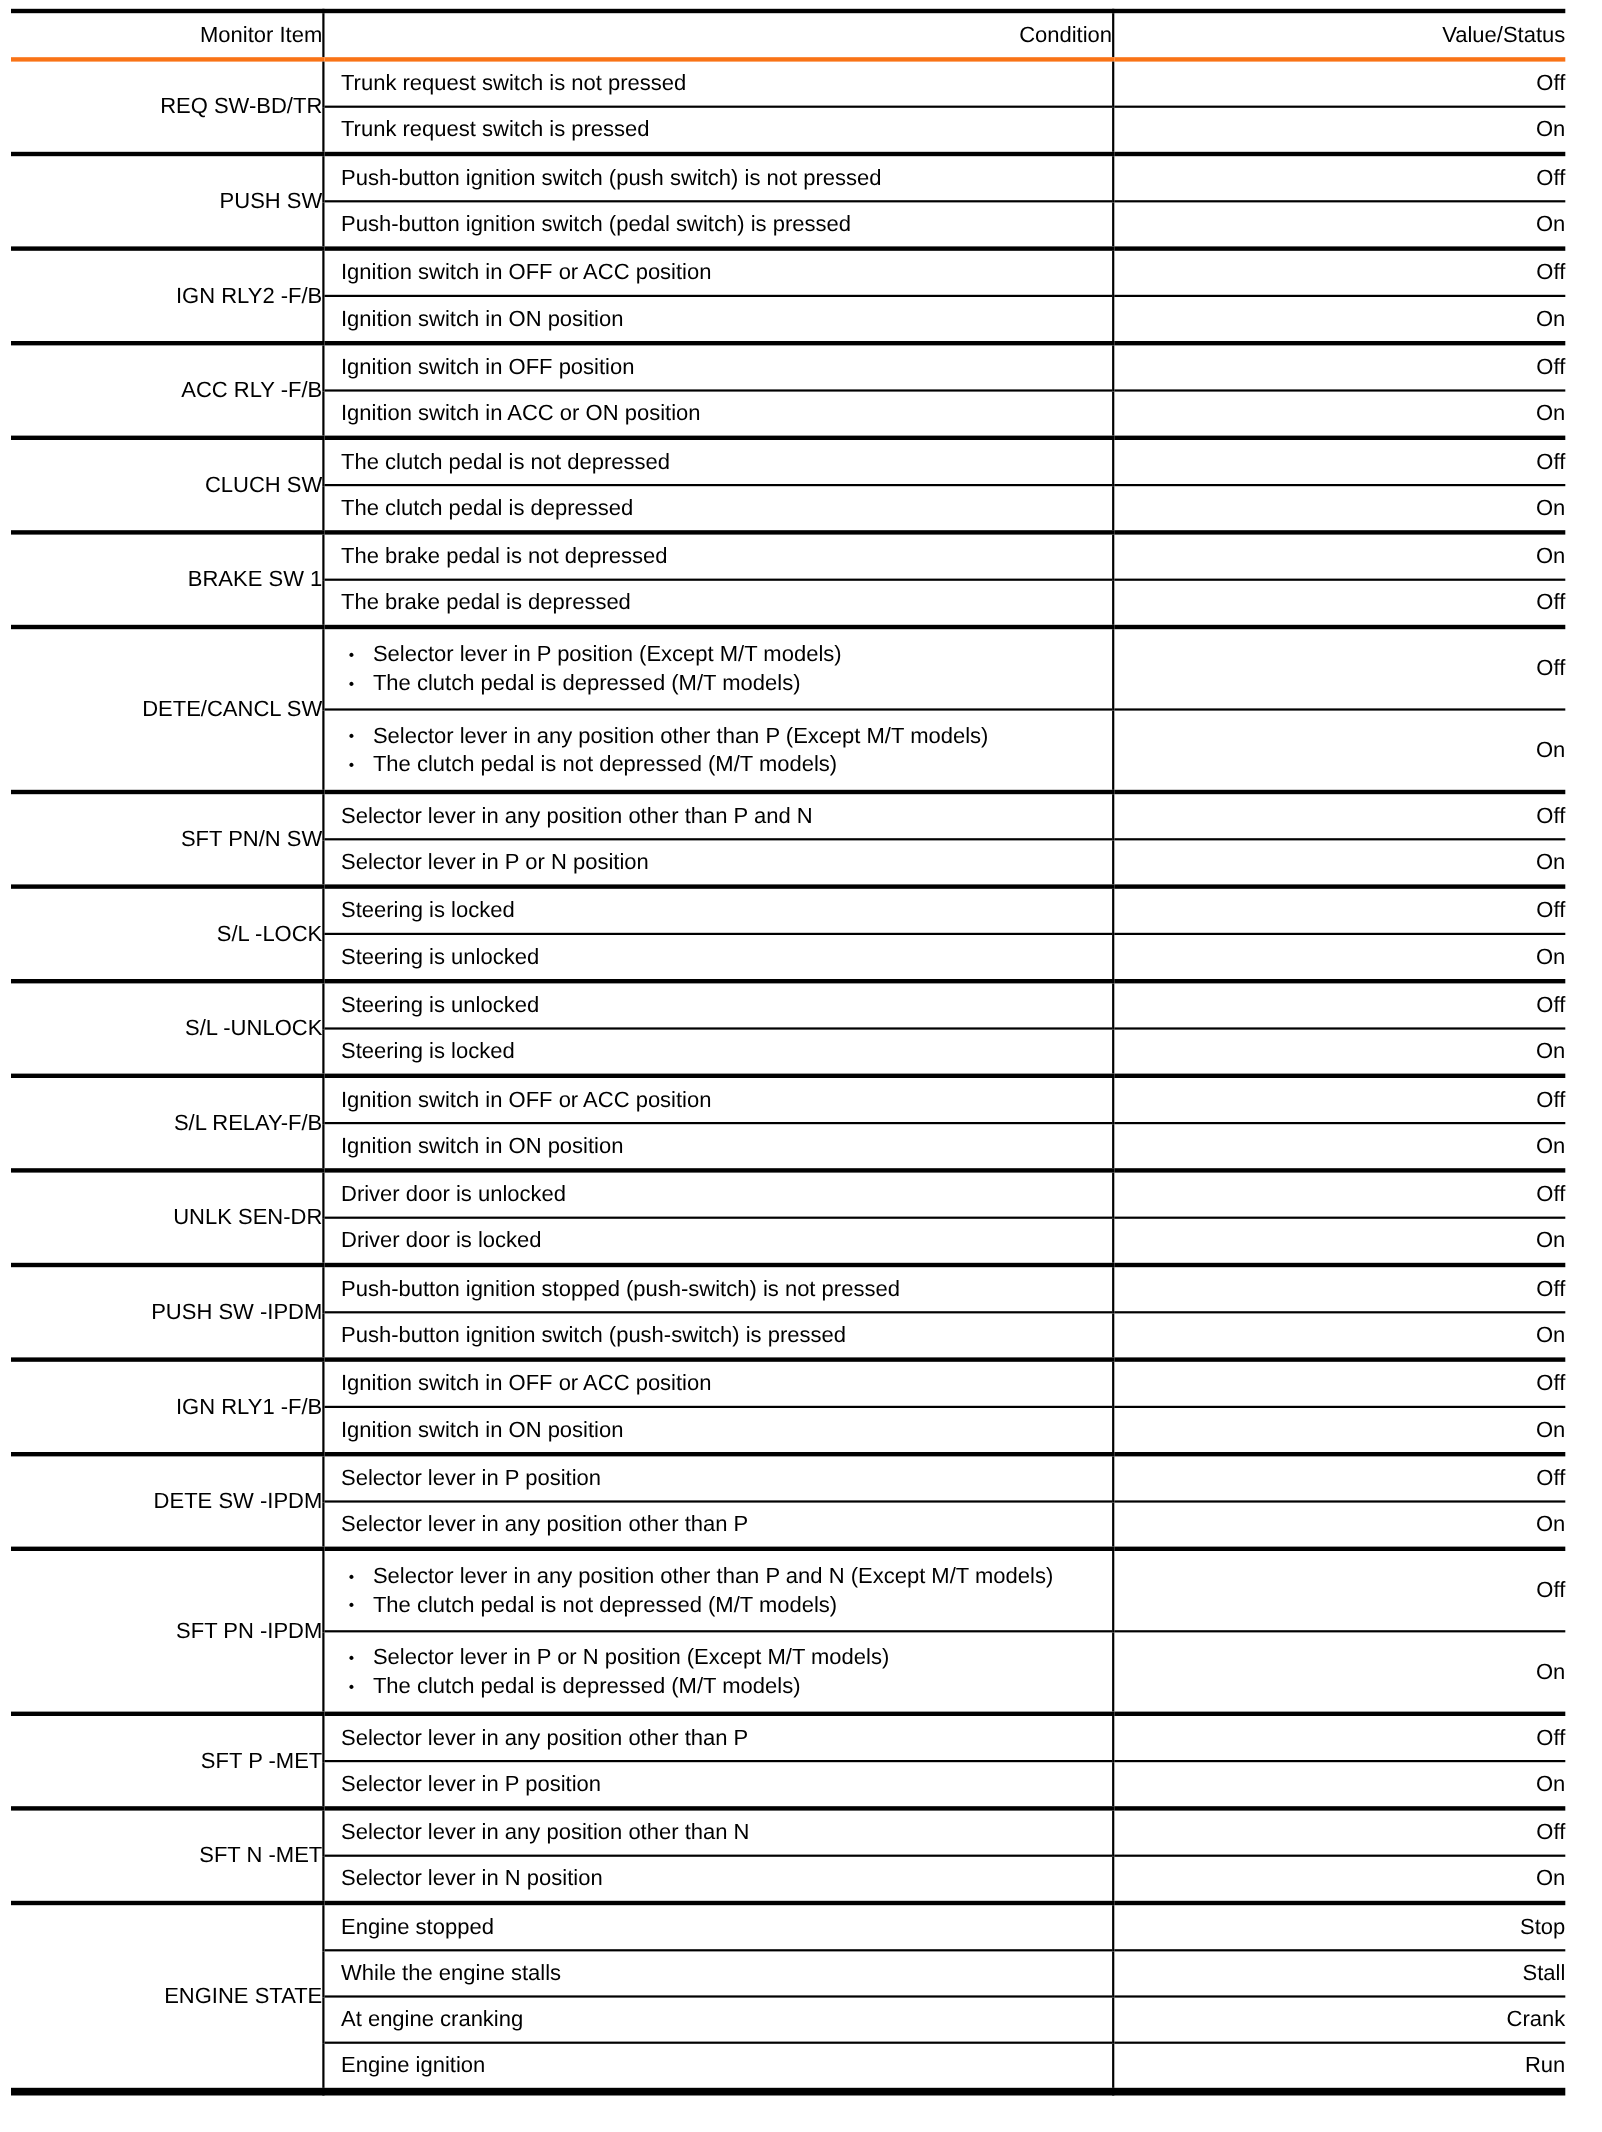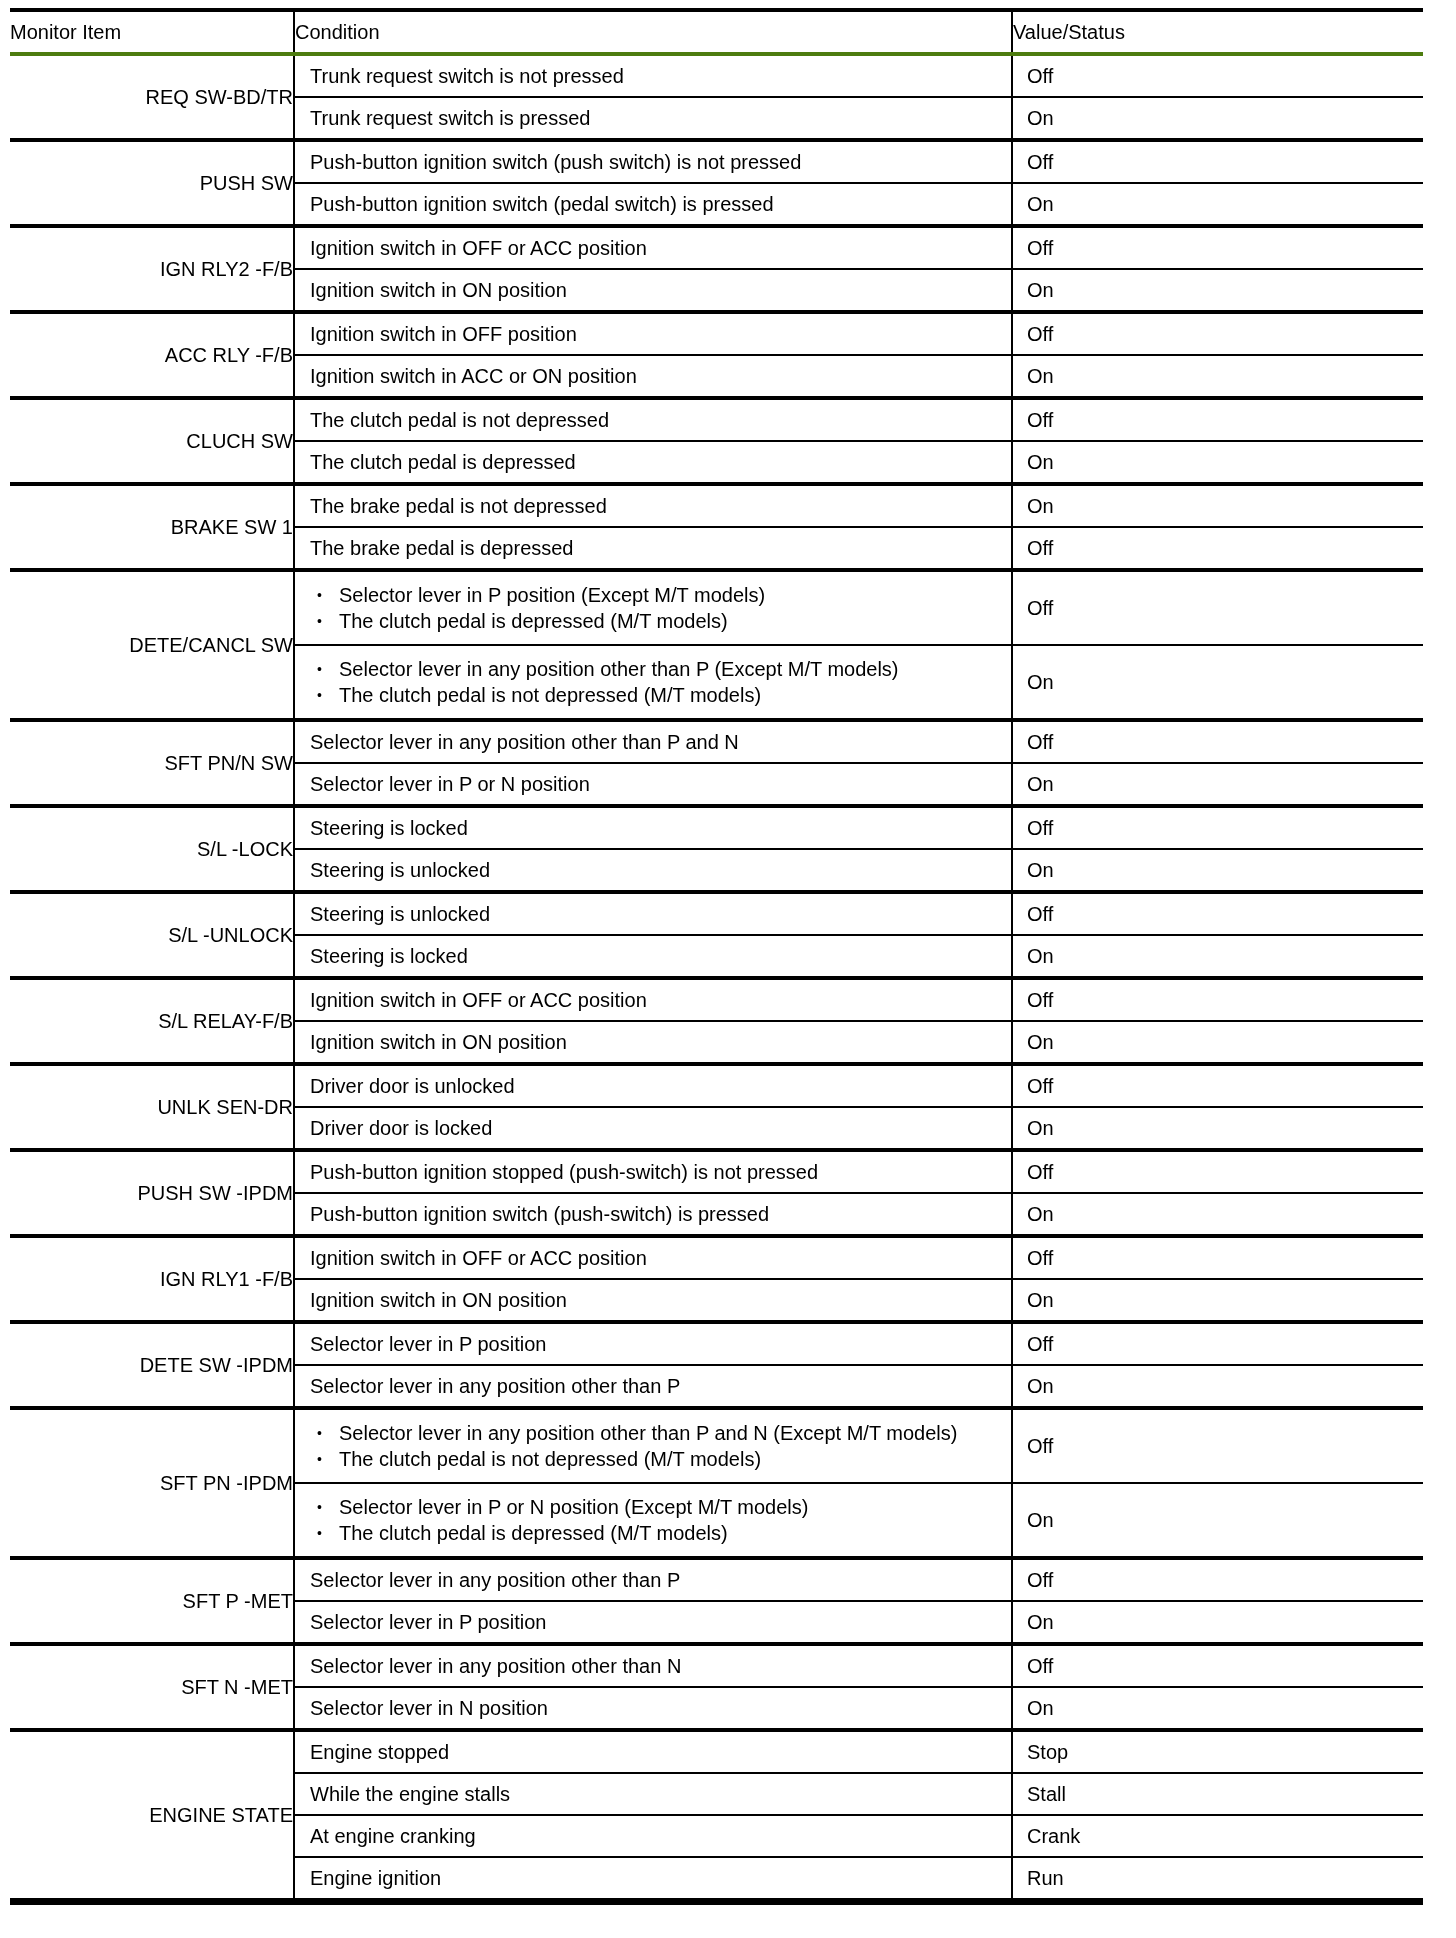--- a/index.html
+++ b/index.html
@@ -28,23 +28,23 @@
     border-bottom: 7px solid #000;
   }
   col.c-item  { width: 284px; }
   col.c-cond  { width: 718px; }
   col.c-value { width: 411px; }
 
   th {
     height: 40px;
     font-size: 20px;
     font-weight: normal;
-    text-align: left;
+    text-align: right;
     vertical-align: middle;
-    border-bottom: 4px solid #4d7c0f;
+    border-bottom: 4px solid #f97316;
     padding: 0;
   }
   th.h-cond, th.h-value { border-left: 2px solid #000; }
 
   td {
     font-size: 20px;
     line-height: 26px;
     vertical-align: middle;
     padding: 0;
   }
@@ -54,21 +54,21 @@
   }
   td.cond-cell {
     border-left: 2px solid #000;
     padding-left: 15px;
     padding-right: 25px;
     text-align: left;
   }
   td.value-cell {
     border-left: 2px solid #000;
     padding-left: 14px;
-    text-align: left;
+    text-align: right;
   }
   tr.single td.cond-cell, tr.single td.value-cell { height: 40px; }
   tr.group-start td { border-top: 4px solid #000; }
   tr.inner td { border-top: 2px solid #000; }
   tr.multi td.cond-cell { padding-top: 10px; padding-bottom: 10px; }
 
   .bullet-line {
     position: relative;
     padding-left: 29px;
   }

